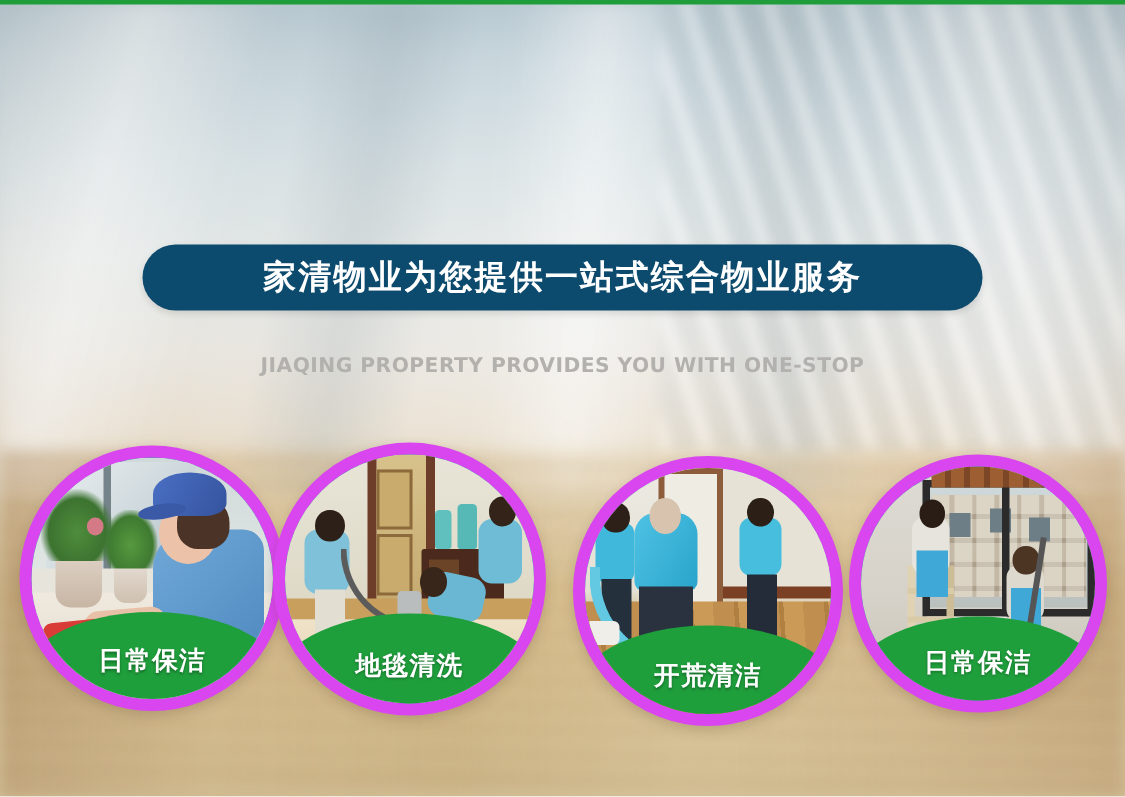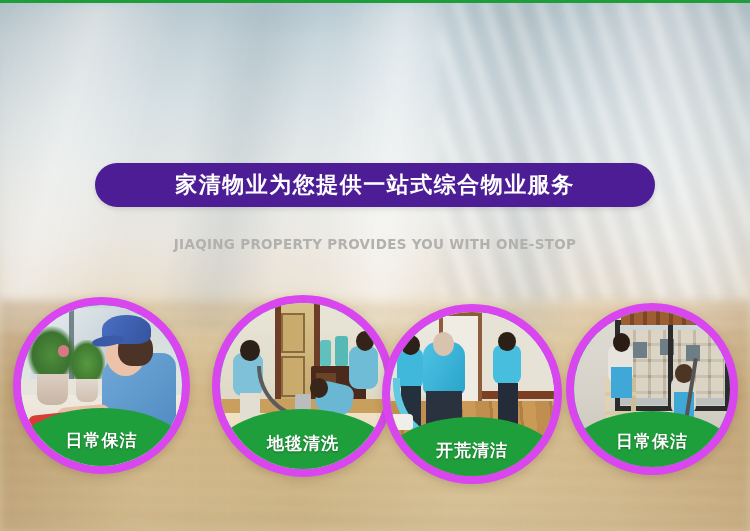--- a/index.html
+++ b/index.html
@@ -110,21 +110,21 @@
   }
 
   
   .pill {
     position: absolute;
     left: 95px;
     top: 163px;
     width: 560px;
     height: 44px;
     border-radius: 24px;
-    background: #4c1d95;
+    background: #0c4a6e;
     box-shadow: 0 2px 5px rgba(0,0,0,0.12);
     display: flex;
     align-items: center;
     justify-content: center;
   }
   .pill-text {
     color: #ffffff;
     font-size: 22px;
     font-weight: bold;
     letter-spacing: 1.5px;
@@ -342,21 +342,21 @@
           <div class="s1-hair"></div>
         <div class="s1-cap"></div>
           <div class="s1-brim"></div>
         <div class="s1-arm"></div>
           <div class="s1-cloth"></div>
       </div>
       <div class="cap"></div>
       <div class="cap-text">日常保洁</div>
     </div>
 
-    <div class="circle" style="left:212px; top:295px; width:182px; height:182px;">
+    <div class="circle" style="left:182px; top:295px; width:182px; height:182px;">
       <div class="photo">
         <div class="s2-wall"></div>
           <div class="s2-door"></div>
         <div class="s2-panel"></div>
           <div class="s2-panel2"></div>
         <div class="s2-jug1"></div>
           <div class="s2-jug2"></div>
         <div class="s2-cab"></div>
           <div class="s2-cabdoor"></div>
         <div class="s2-floor"></div>

